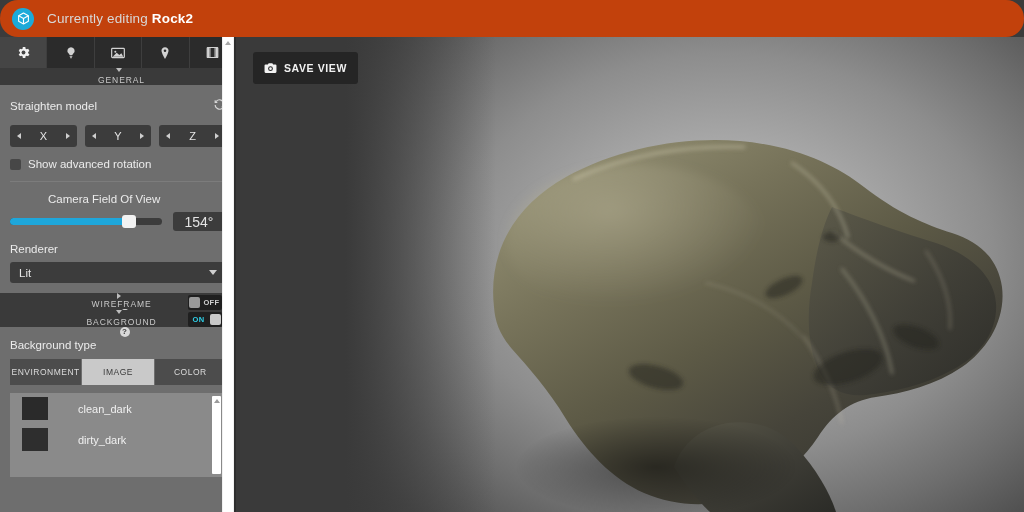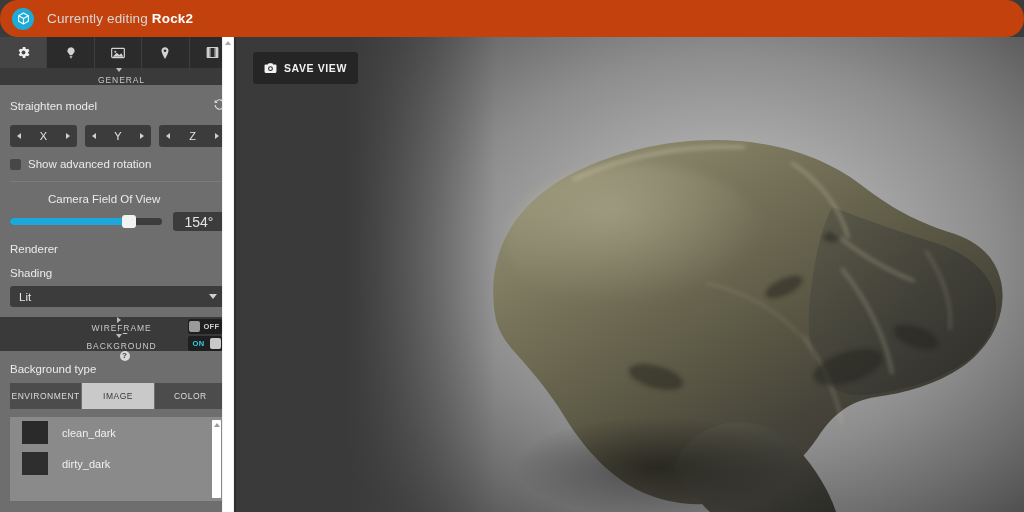--- a/index.html
+++ b/index.html
@@ -139,21 +139,21 @@
     flex:1 1 0; display:flex; align-items:center; justify-content:center;
     background:#4c4c4c; font-size:8.5px; letter-spacing:.5px; color:#dcdcdc; cursor:pointer;
   }
   .tab3.active { background:#c9c9c9; color:#3a3a3a; }
 
   .list {
     position:relative; margin-top:8px; background:#8a8a8a; height:84px; overflow:hidden;
   }
   .list-item { display:flex; align-items:center; height:31px; padding-left:12px; cursor:pointer; }
   .swatch { width:26px;height:23px; flex:0 0 auto; }
-  .list-item .nm { margin-left:14px; font-size:11px; color:#f0f0f0; }
+  .list-item .nm { margin-left:30px; font-size:11px; color:#f0f0f0; }
   .list-scroll {
     position:absolute; right:5px; top:3px; width:9px; height:78px;
     background:#ffffff; border-radius:1px;
   }
   .list-scroll .arr {
     width:0;height:0;margin:3px auto 0 auto;
     border-left:3px solid transparent;border-right:3px solid transparent;border-bottom:4px solid #9b9b9b;
   }
 
   
@@ -306,21 +306,20 @@
       <div class="slider-row">
         <div class="slider">
           <div class="fill"></div>
           <div class="knob"></div>
         </div>
         <div class="fov-box">154°</div>
       </div>
 
       <div class="lbl renderer-label">Renderer</div>
 
-      <div class="lbl shading-label">Shading</div>
       <div class="select">
         <span>Lit</span>
         <span class="chev"></span>
       </div>
       <div style="height:10px"></div>
     </div>
 
     <div class="sect-head">
       <span class="caret"></span>
       <span>WIREFRAME</span>

